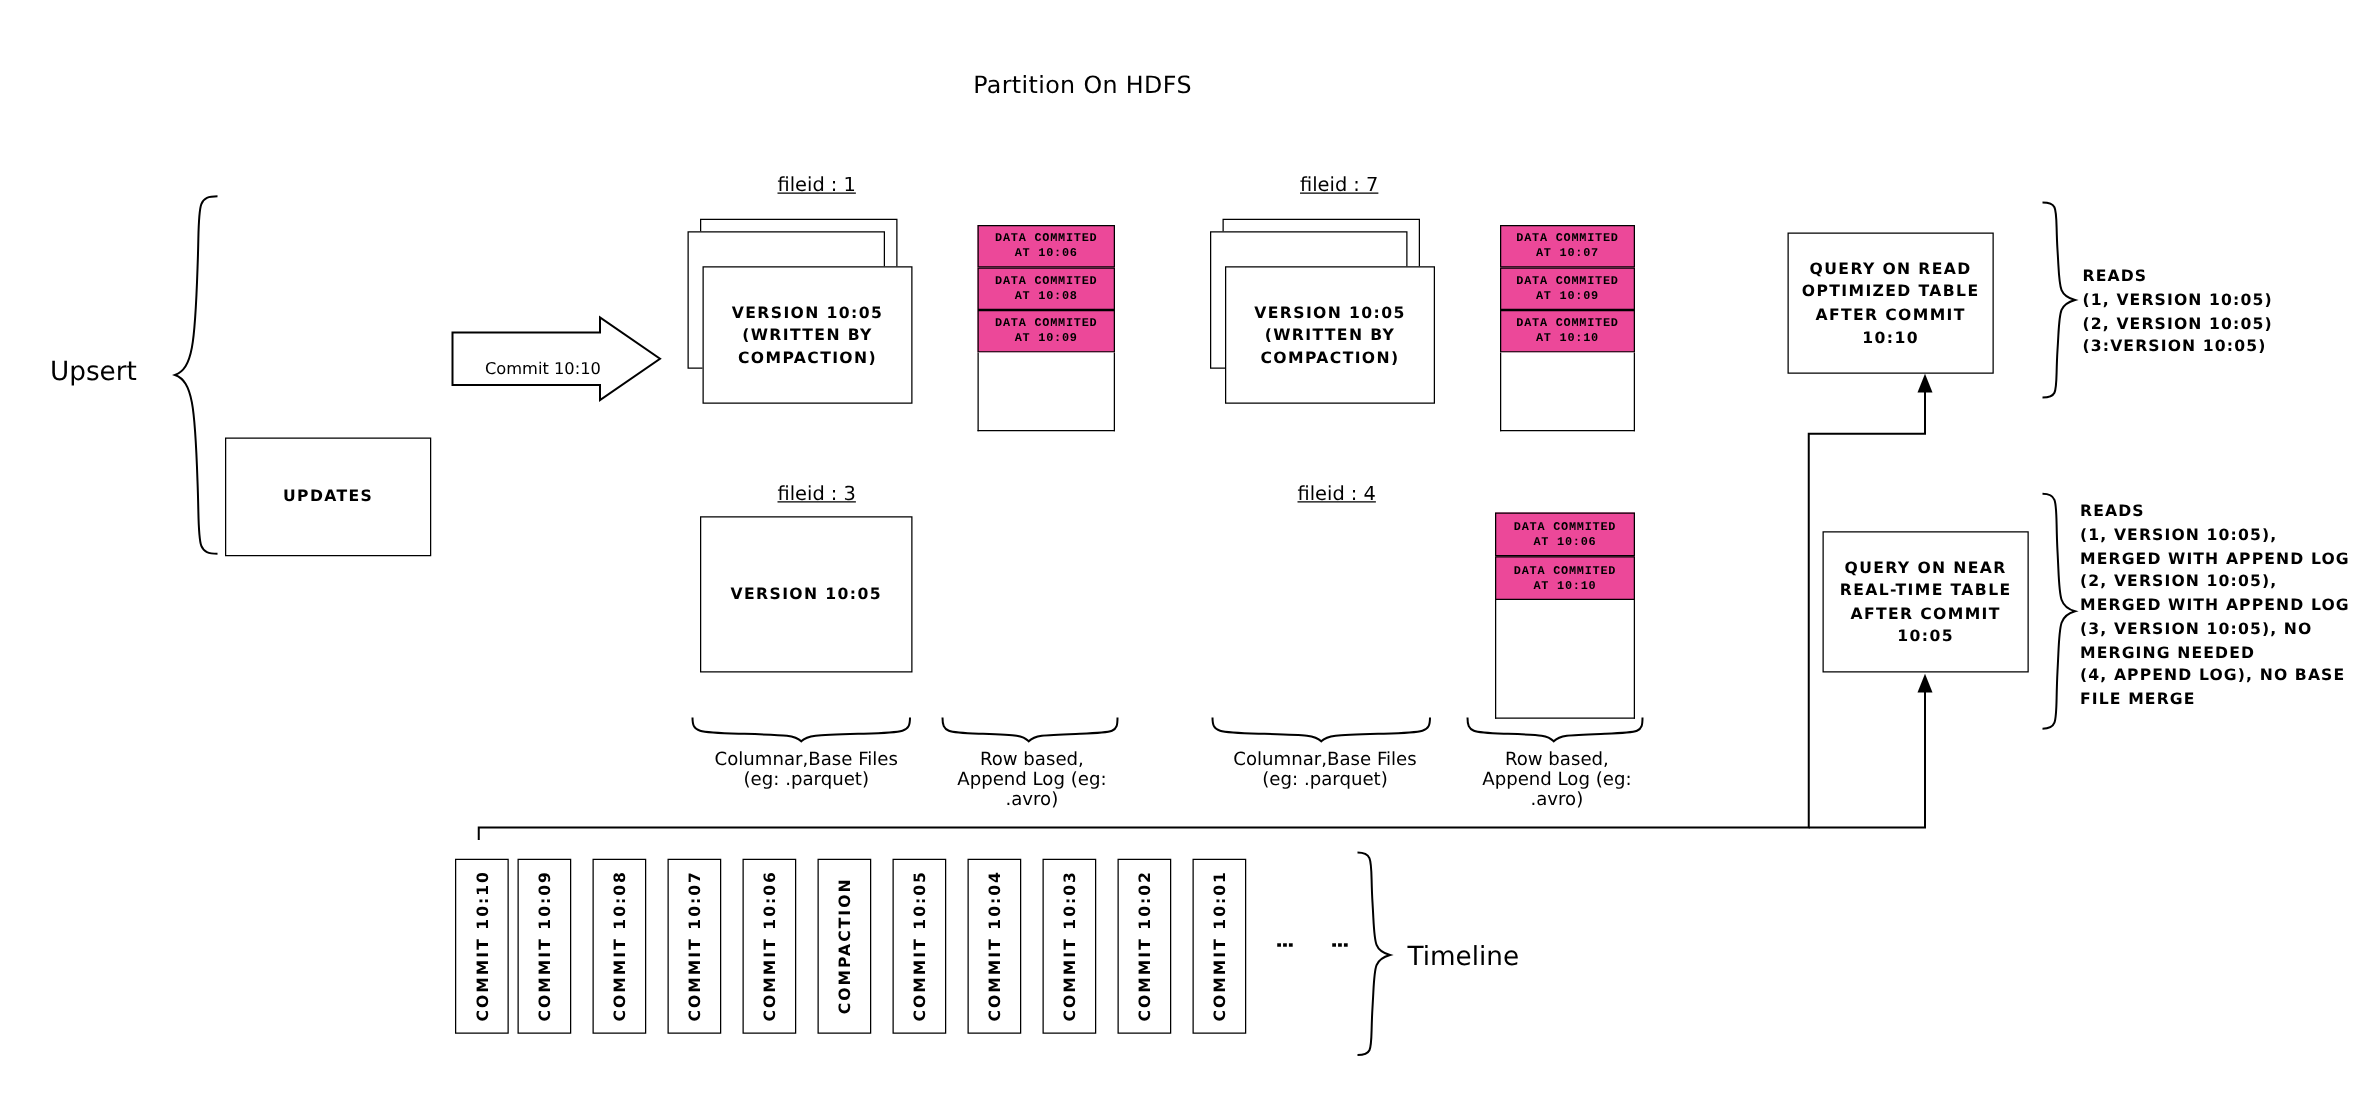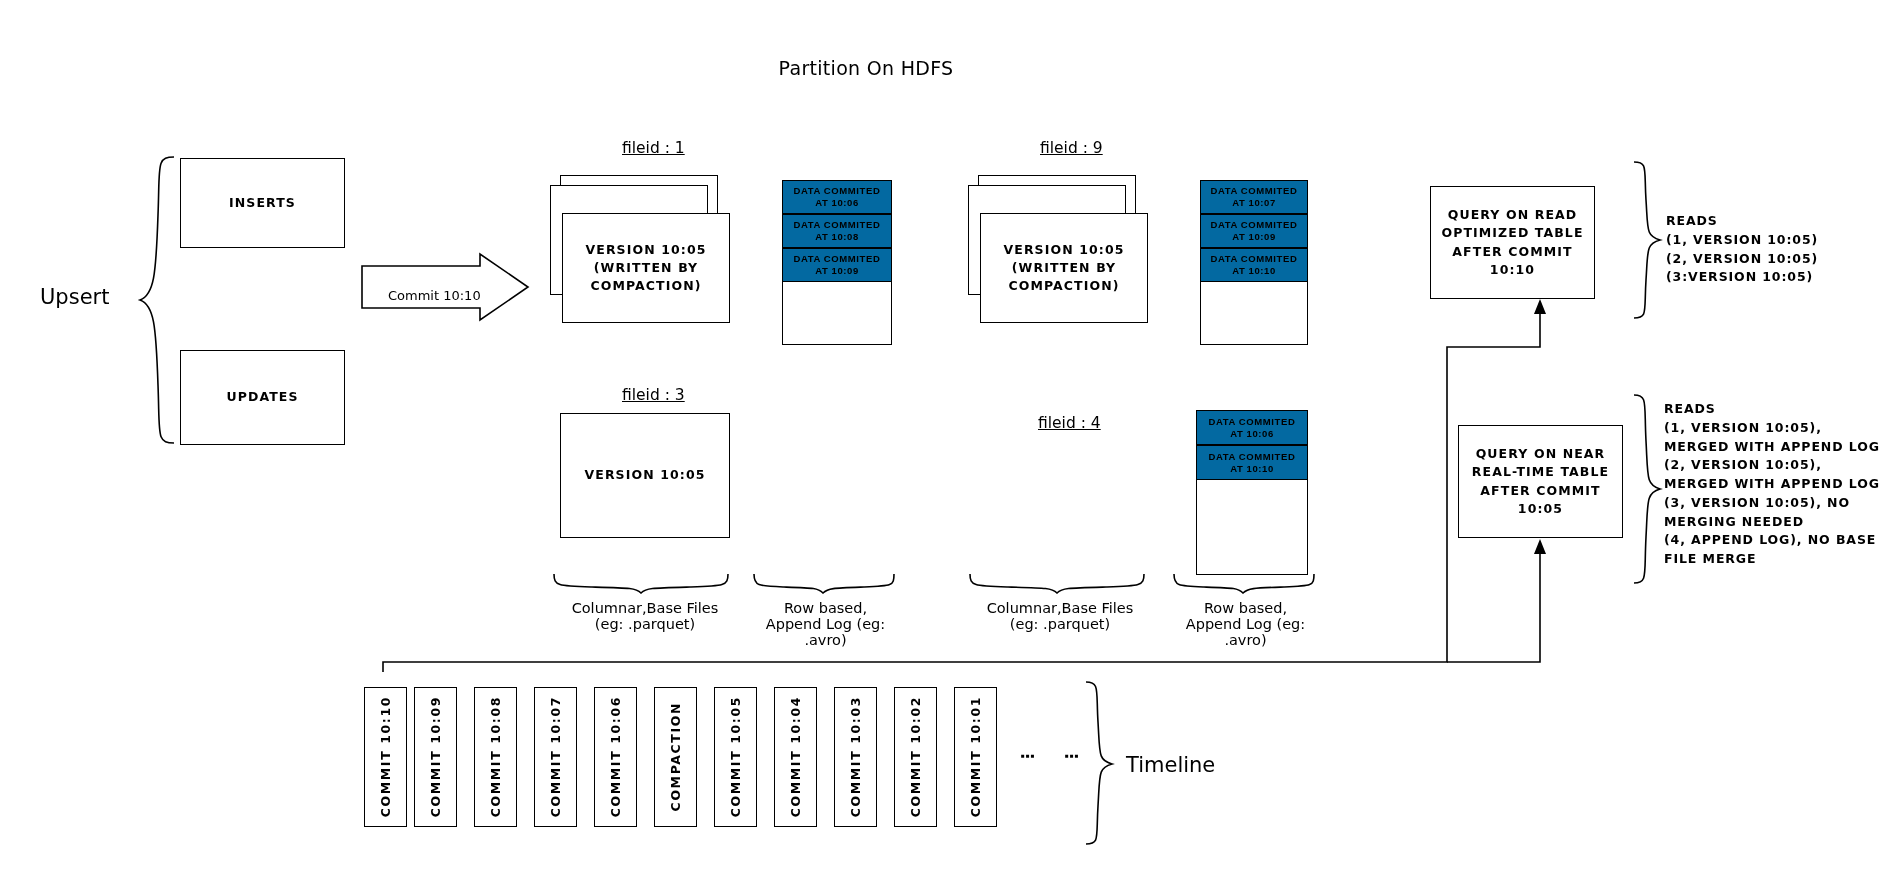--- a/index.html
+++ b/index.html
@@ -58,22 +58,22 @@
   .fileid {
     font-family: "DejaVu Sans", sans-serif;
     font-size: 15.5px;
     text-decoration: underline;
   }
 
   
   .logcell {
     border: 1.6px solid #000;
     box-sizing: border-box;
-    background: #0369a1;
-    font-family: Liberation Sans, sans-serif;
+    background: #ec4899;
+    font-family: Liberation Mono, monospace;
     font-weight: bold;
     font-size: 9.5px;
     letter-spacing: 0.6px;
     line-height: 1.25;
     display: flex;
     align-items: center;
     justify-content: center;
     text-align: center;
   }
   .logbody {
@@ -133,23 +133,20 @@
 <div class="canvas">
 
   <div class="abs title" style="left:866px; top:57px; transform:translateX(-50%);">Partition On HDFS</div>
 
   <div class="abs upsert-label" style="left:40px; top:285px;">Upsert</div>
 
   <svg class="abs" style="left:138px; top:155px;" width="40" height="290">
     <path class="stroke" d="M36 2 C 18 2, 22 10, 20 60 C 18 120, 16 140, 2 145 C 16 150, 18 170, 20 230 C 22 280, 18 288, 36 288"></path>
   </svg>
 
-  <div class="abs box hand" style="left:180px; top:158px; width:165px; height:90px;">
-    <span>INSERTS</span>
-  </div>
 
   <div class="abs box hand" style="left:180px; top:350px; width:165px; height:95px;">
     <span>UPDATES</span>
   </div>
 
   <svg class="abs" style="left:360px; top:252px;" width="175" height="80">
     <path class="stroke" d="M2 14 L120 14 L120 2 L168 35 L120 68 L120 56 L2 56 Z"></path>
   </svg>
   <div class="abs plain" style="left:388px; top:287px;">Commit 10:10</div>
 
@@ -162,40 +159,40 @@
 COMPACTION)</div>
 
   <div class="abs logcell" style="left:782px; top:180px; width:110px; height:34px; white-space:pre-line;">DATA COMMITED
 AT 10:06</div>
   <div class="abs logcell" style="left:782px; top:214px; width:110px; height:34px; white-space:pre-line;">DATA COMMITED
 AT 10:08</div>
   <div class="abs logcell" style="left:782px; top:248px; width:110px; height:34px; white-space:pre-line;">DATA COMMITED
 AT 10:09</div>
   <div class="abs logbody" style="left:782px; top:282px; width:110px; height:63px;"></div>
 
-  <div class="abs fileid" style="left:1040px; top:139px;">fileid : 9</div>
+  <div class="abs fileid" style="left:1040px; top:139px;">fileid : 7</div>
 
   <div class="abs box" style="left:978px; top:175px; width:158px; height:110px;"></div>
   <div class="abs box" style="left:968px; top:185px; width:158px; height:110px;"></div>
   <div class="abs box hand" style="left:980px; top:213px; width:168px; height:110px; white-space:pre-line;">VERSION 10:05
 (WRITTEN BY
 COMPACTION)</div>
 
   <div class="abs logcell" style="left:1200px; top:180px; width:108px; height:34px; white-space:pre-line;">DATA COMMITED
 AT 10:07</div>
   <div class="abs logcell" style="left:1200px; top:214px; width:108px; height:34px; white-space:pre-line;">DATA COMMITED
 AT 10:09</div>
   <div class="abs logcell" style="left:1200px; top:248px; width:108px; height:34px; white-space:pre-line;">DATA COMMITED
 AT 10:10</div>
   <div class="abs logbody" style="left:1200px; top:282px; width:108px; height:63px;"></div>
 
   <div class="abs fileid" style="left:622px; top:386px;">fileid : 3</div>
   <div class="abs box hand" style="left:560px; top:413px; width:170px; height:125px;">VERSION 10:05</div>
 
-  <div class="abs fileid" style="left:1038px; top:386px;margin-top:28px;">fileid : 4</div>
+  <div class="abs fileid" style="left:1038px; top:386px;">fileid : 4</div>
   <div class="abs logcell" style="left:1196px; top:410px; width:112px; height:35px; white-space:pre-line;">DATA COMMITED
 AT 10:06</div>
   <div class="abs logcell" style="left:1196px; top:445px; width:112px; height:35px; white-space:pre-line;">DATA COMMITED
 AT 10:10</div>
   <div class="abs logbody" style="left:1196px; top:480px; width:112px; height:95px;"></div>
 
   <svg class="abs" style="left:552px; top:572px;" width="180" height="22">
     <path class="stroke" d="M2 2 C 2 14, 6 14, 40 15 C 78 16, 84 16, 89 21 C 94 16, 100 16, 138 15 C 172 14, 176 14, 176 2"></path>
   </svg>
   <div class="abs label-small" style="left:555px; top:600px; width:180px; text-align:center; white-space:pre-line;">Columnar,Base Files

